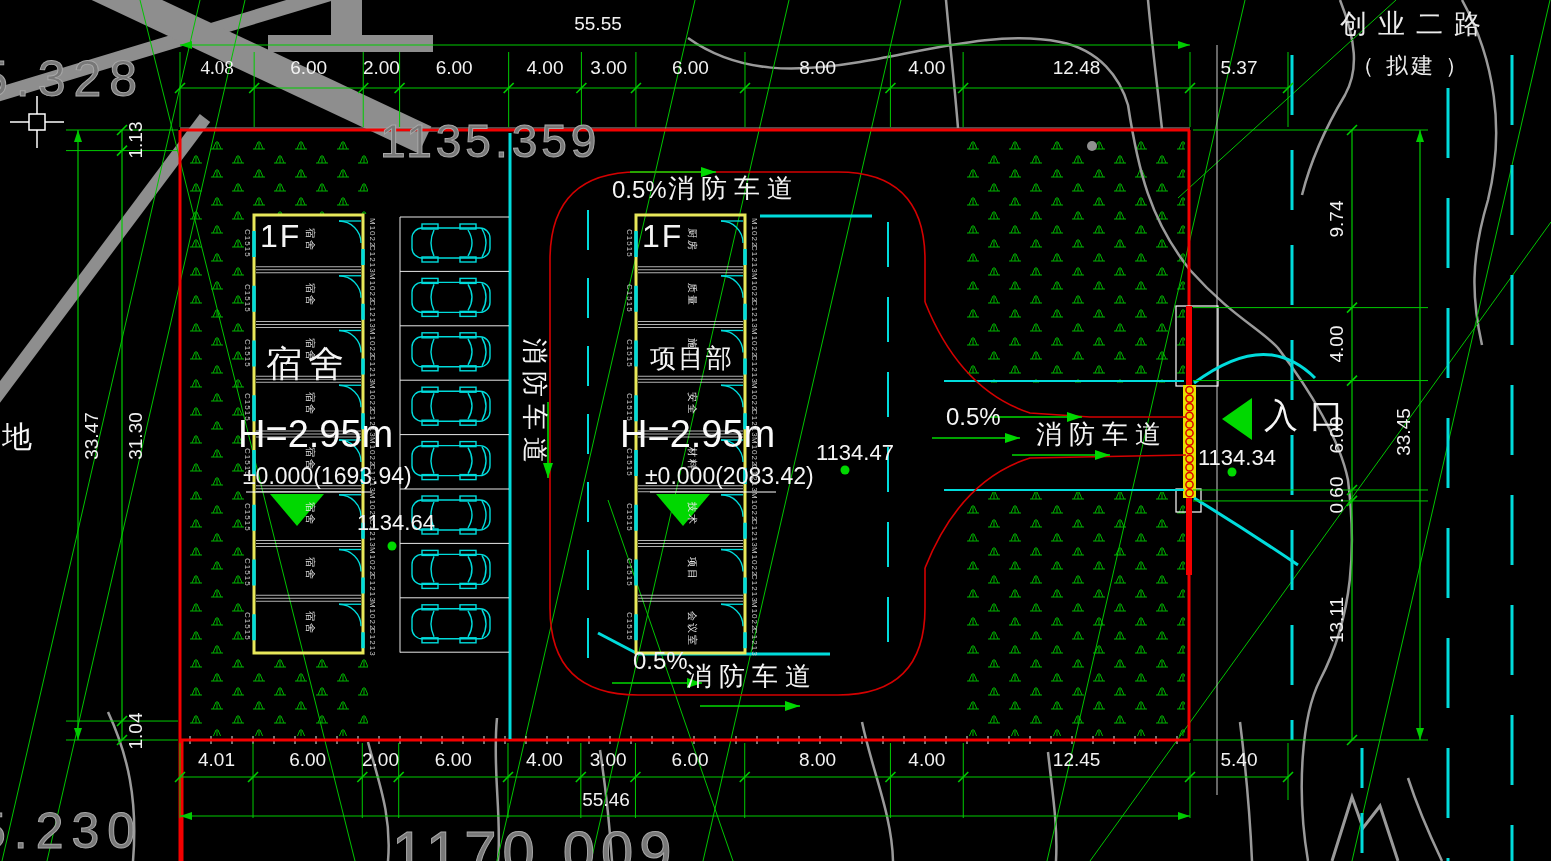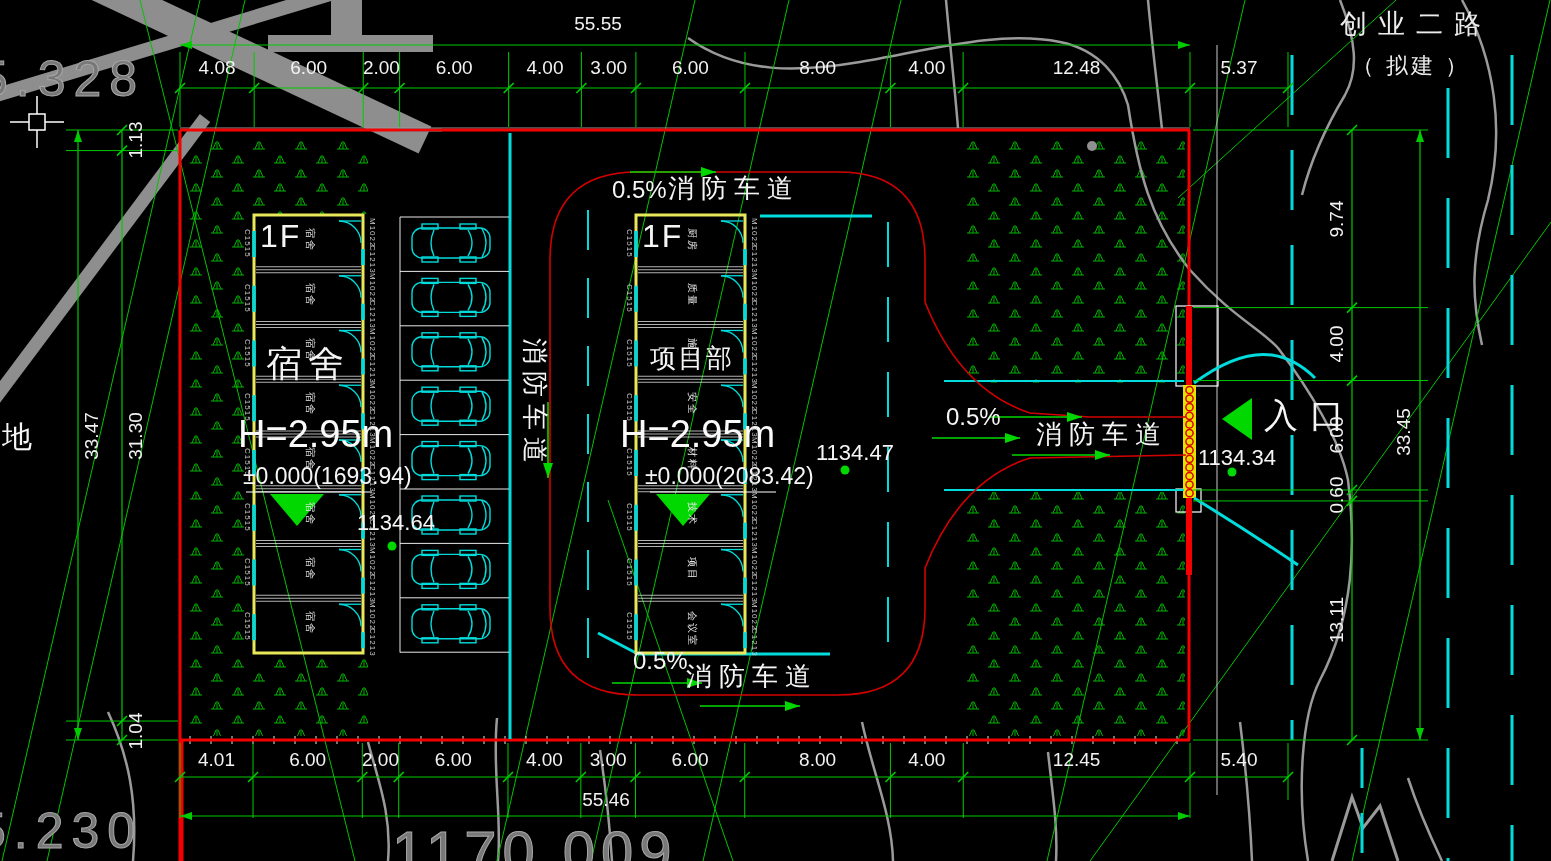--- a/index.html
+++ b/index.html
@@ -414,20 +414,21 @@
       <line x1="1420" y1="130" x2="1420" y2="740" stroke="#00cc00" stroke-width="1.2"></line>
       <polygon points="1420,130 1416,142 1424,142" fill="#00cc00"></polygon>
       <polygon points="1420,740 1416,728 1424,728" fill="#00cc00"></polygon>
     </svg>
   <div id="labels" style="position:absolute;inset:0;">
 
     <div class="t road1" style="left:1340px;top:10px;">创业二路</div>
     <div class="t road2" style="left:1352px;top:54px;">（ 拟建 ）</div>
 
     <div class="t cont cont50" style="left:-20px;top:52px;">5.328</div>
+    <div class="t cont" style="left:380px;top:116px;">1135.359</div>
     <div class="t cont cont50" style="left:-22px;top:804px;">5.230</div>
     <div class="t cont cont58" style="left:392px;top:820px;">1170.009</div>
 
     <div class="t sitechar" style="left:2px;top:420px;">地</div>
 
     <div class="t pct" style="left:612px;top:177px;">0.5%</div>
     <div class="t cn" style="left:668px;top:174px;">消防车道</div>
     <div class="t pct" style="left:633px;top:648px;">0.5%</div>
     <div class="t cn" style="left:686px;top:662px;">消防车道</div>
     <div class="t pct" style="left:946px;top:404px;">0.5%</div>
@@ -505,21 +506,21 @@
       <div class="t code rot90" style="left: 758px; top: 491.75px;">M1022</div>
       <div class="t code rot90" style="left: 758px; top: 518.75px;">C1213</div>
       <div class="t room rot90" style="left: 698px; top: 556.5px;">项目</div>
       <div class="t code rot90" style="left: 633px; top: 557.5px;">C1515</div>
       <div class="t code rot90" style="left: 758px; top: 546.5px;">M1022</div>
       <div class="t code rot90" style="left: 758px; top: 573.5px;">C1213</div>
       <div class="t room rot90" style="left: 698px; top: 611.25px;">会议室</div>
       <div class="t code rot90" style="left: 633px; top: 612.25px;">C1515</div>
       <div class="t code rot90" style="left: 758px; top: 601.25px;">M1022</div>
       <div class="t code rot90" style="left: 758px; top: 628.25px;">C1213</div>
-      <div class="t dimlbl" style="left: 217.084px; top: 58px;">4.08</div>
+      <div class="t dimlbl" style="left: 217.084px; top: 58px; font-family: Liberation Serif, serif;">4.08</div>
       <div class="t dimlbl" style="left: 308.704px; top: 58px;">6.00</div>
       <div class="t dimlbl" style="left: 381.418px; top: 58px;">2.00</div>
       <div class="t dimlbl" style="left: 454.132px; top: 58px;">6.00</div>
       <div class="t dimlbl" style="left: 545.025px; top: 58px;">4.00</div>
       <div class="t dimlbl" style="left: 608.65px; top: 58px;">3.00</div>
       <div class="t dimlbl" style="left: 690.454px; top: 58px;">6.00</div>
       <div class="t dimlbl" style="left: 817.703px; top: 58px;">8.00</div>
       <div class="t dimlbl" style="left: 926.775px; top: 58px;">4.00</div>
       <div class="t dimlbl" style="left: 1076.57px; top: 58px;">12.48</div>
       <div class="t dimlbl" style="left: 1239px; top: 58px;">5.37</div>

